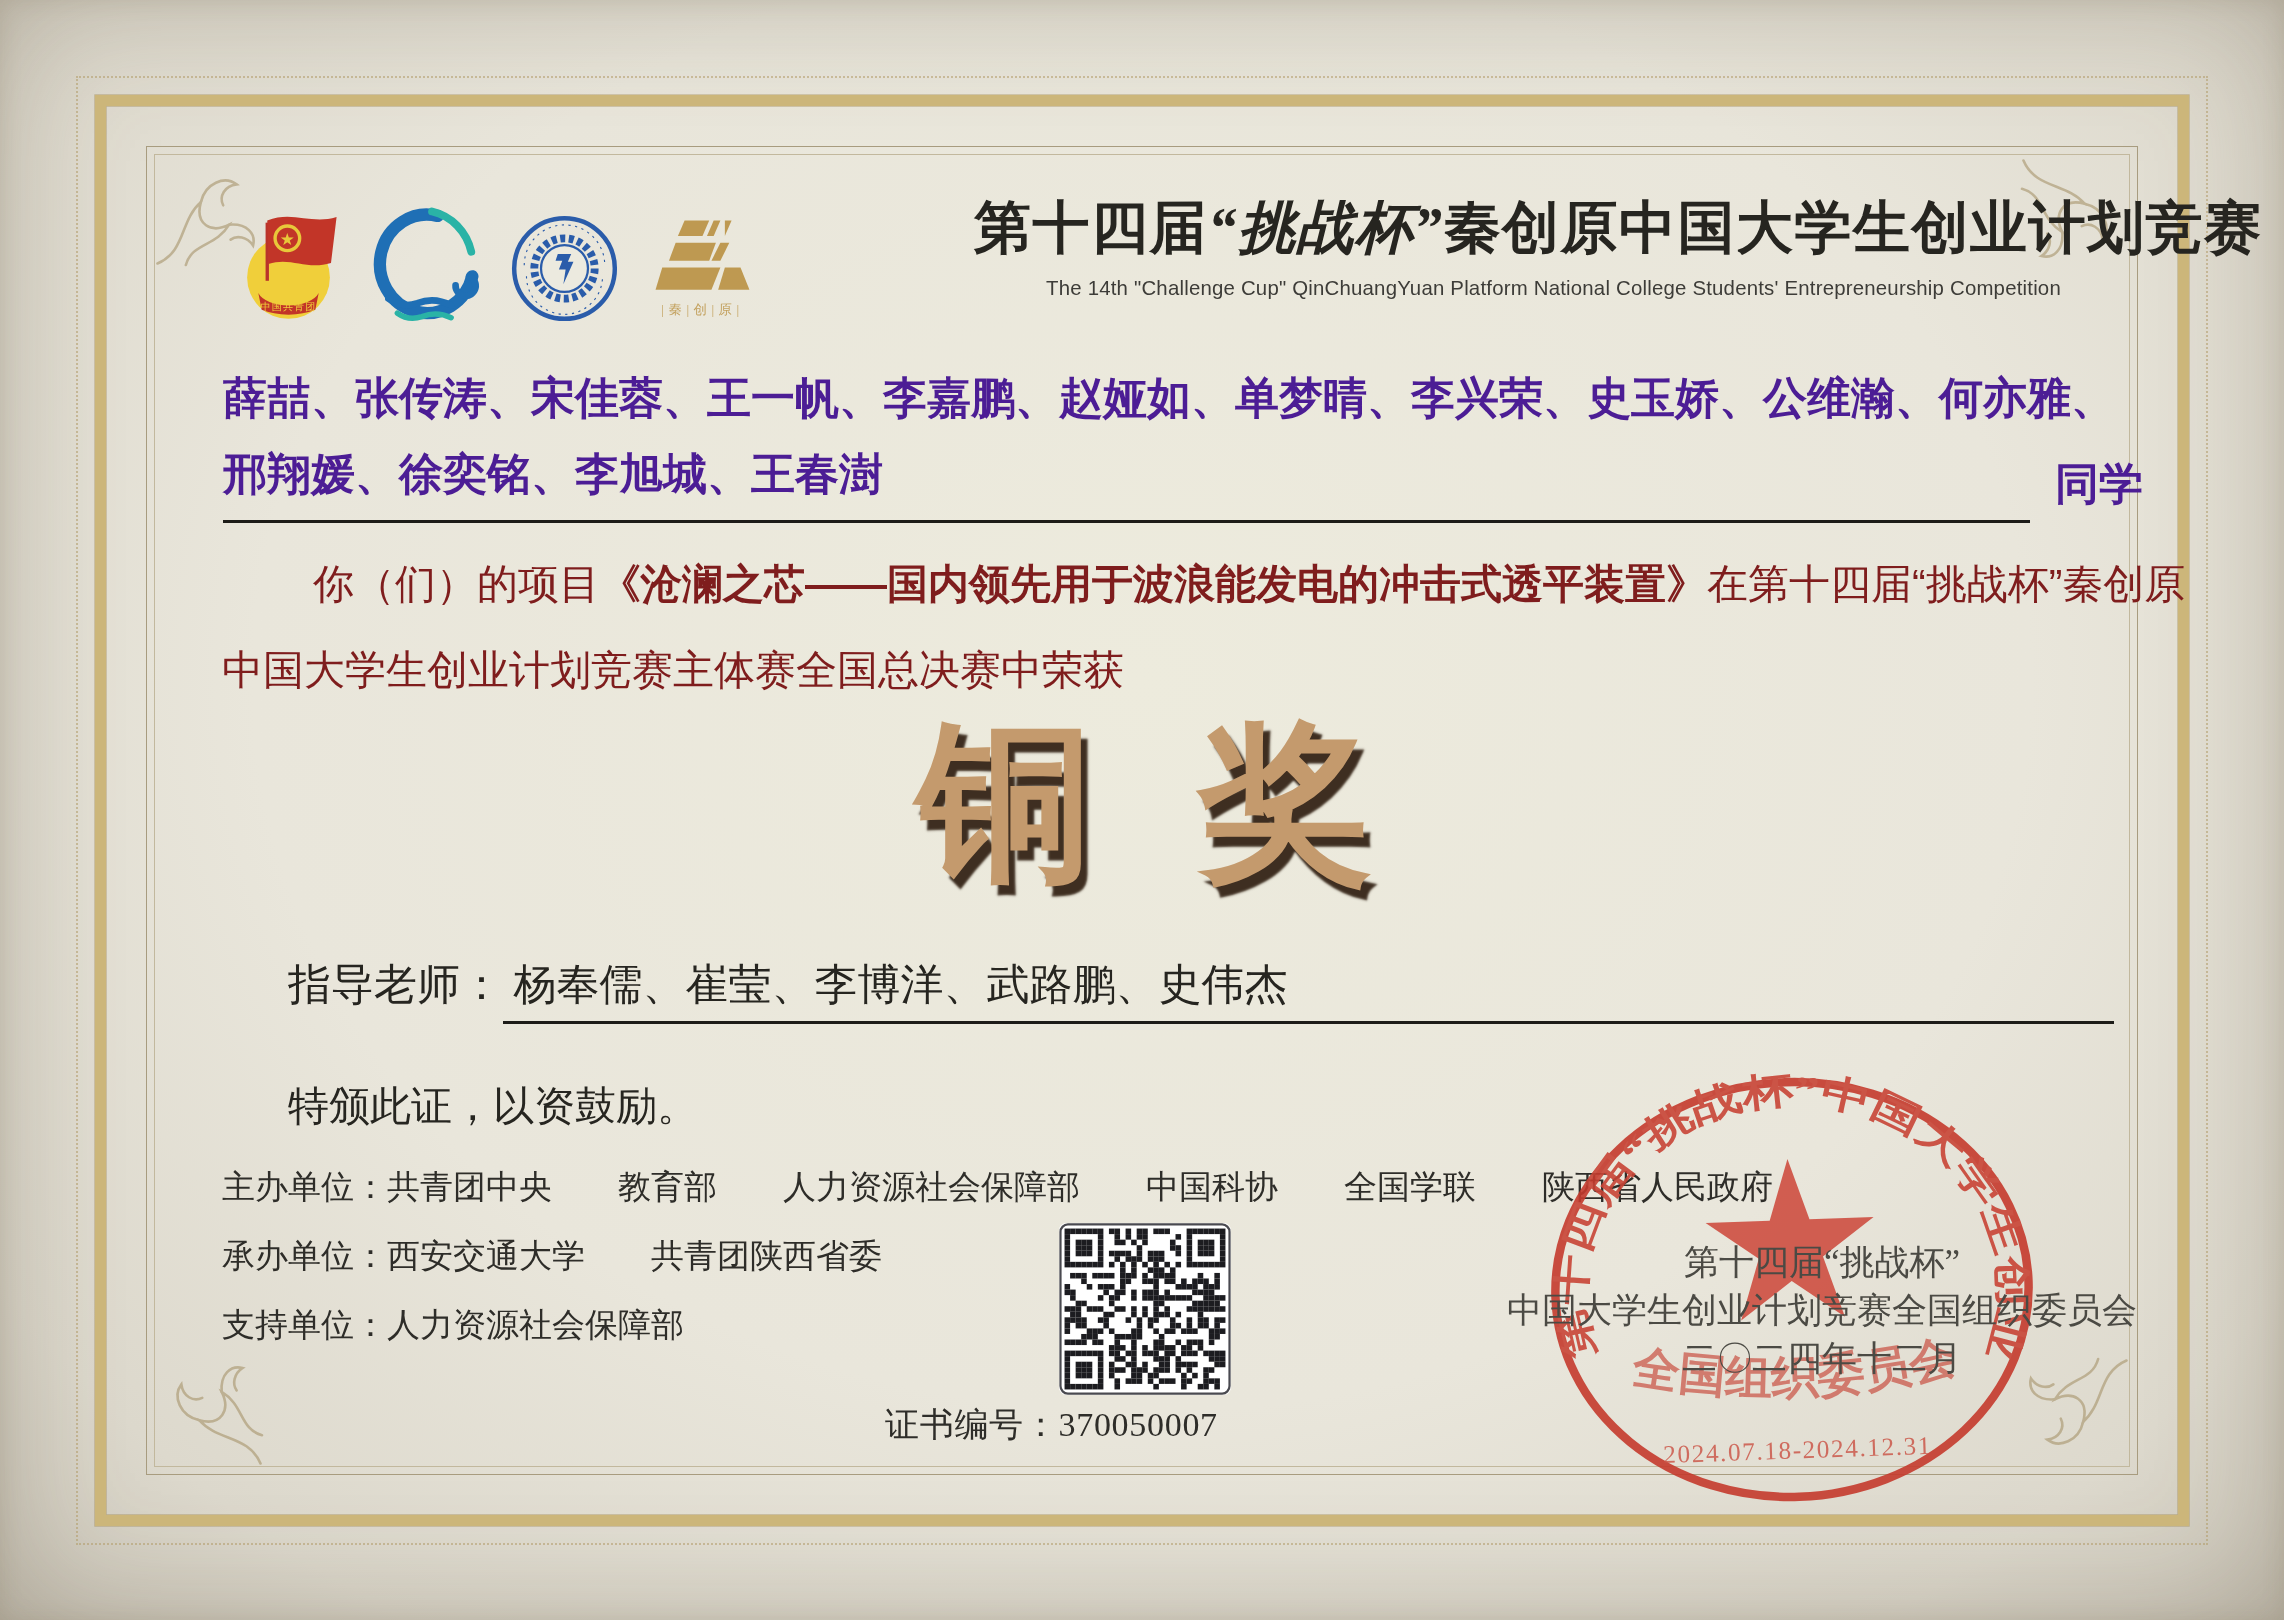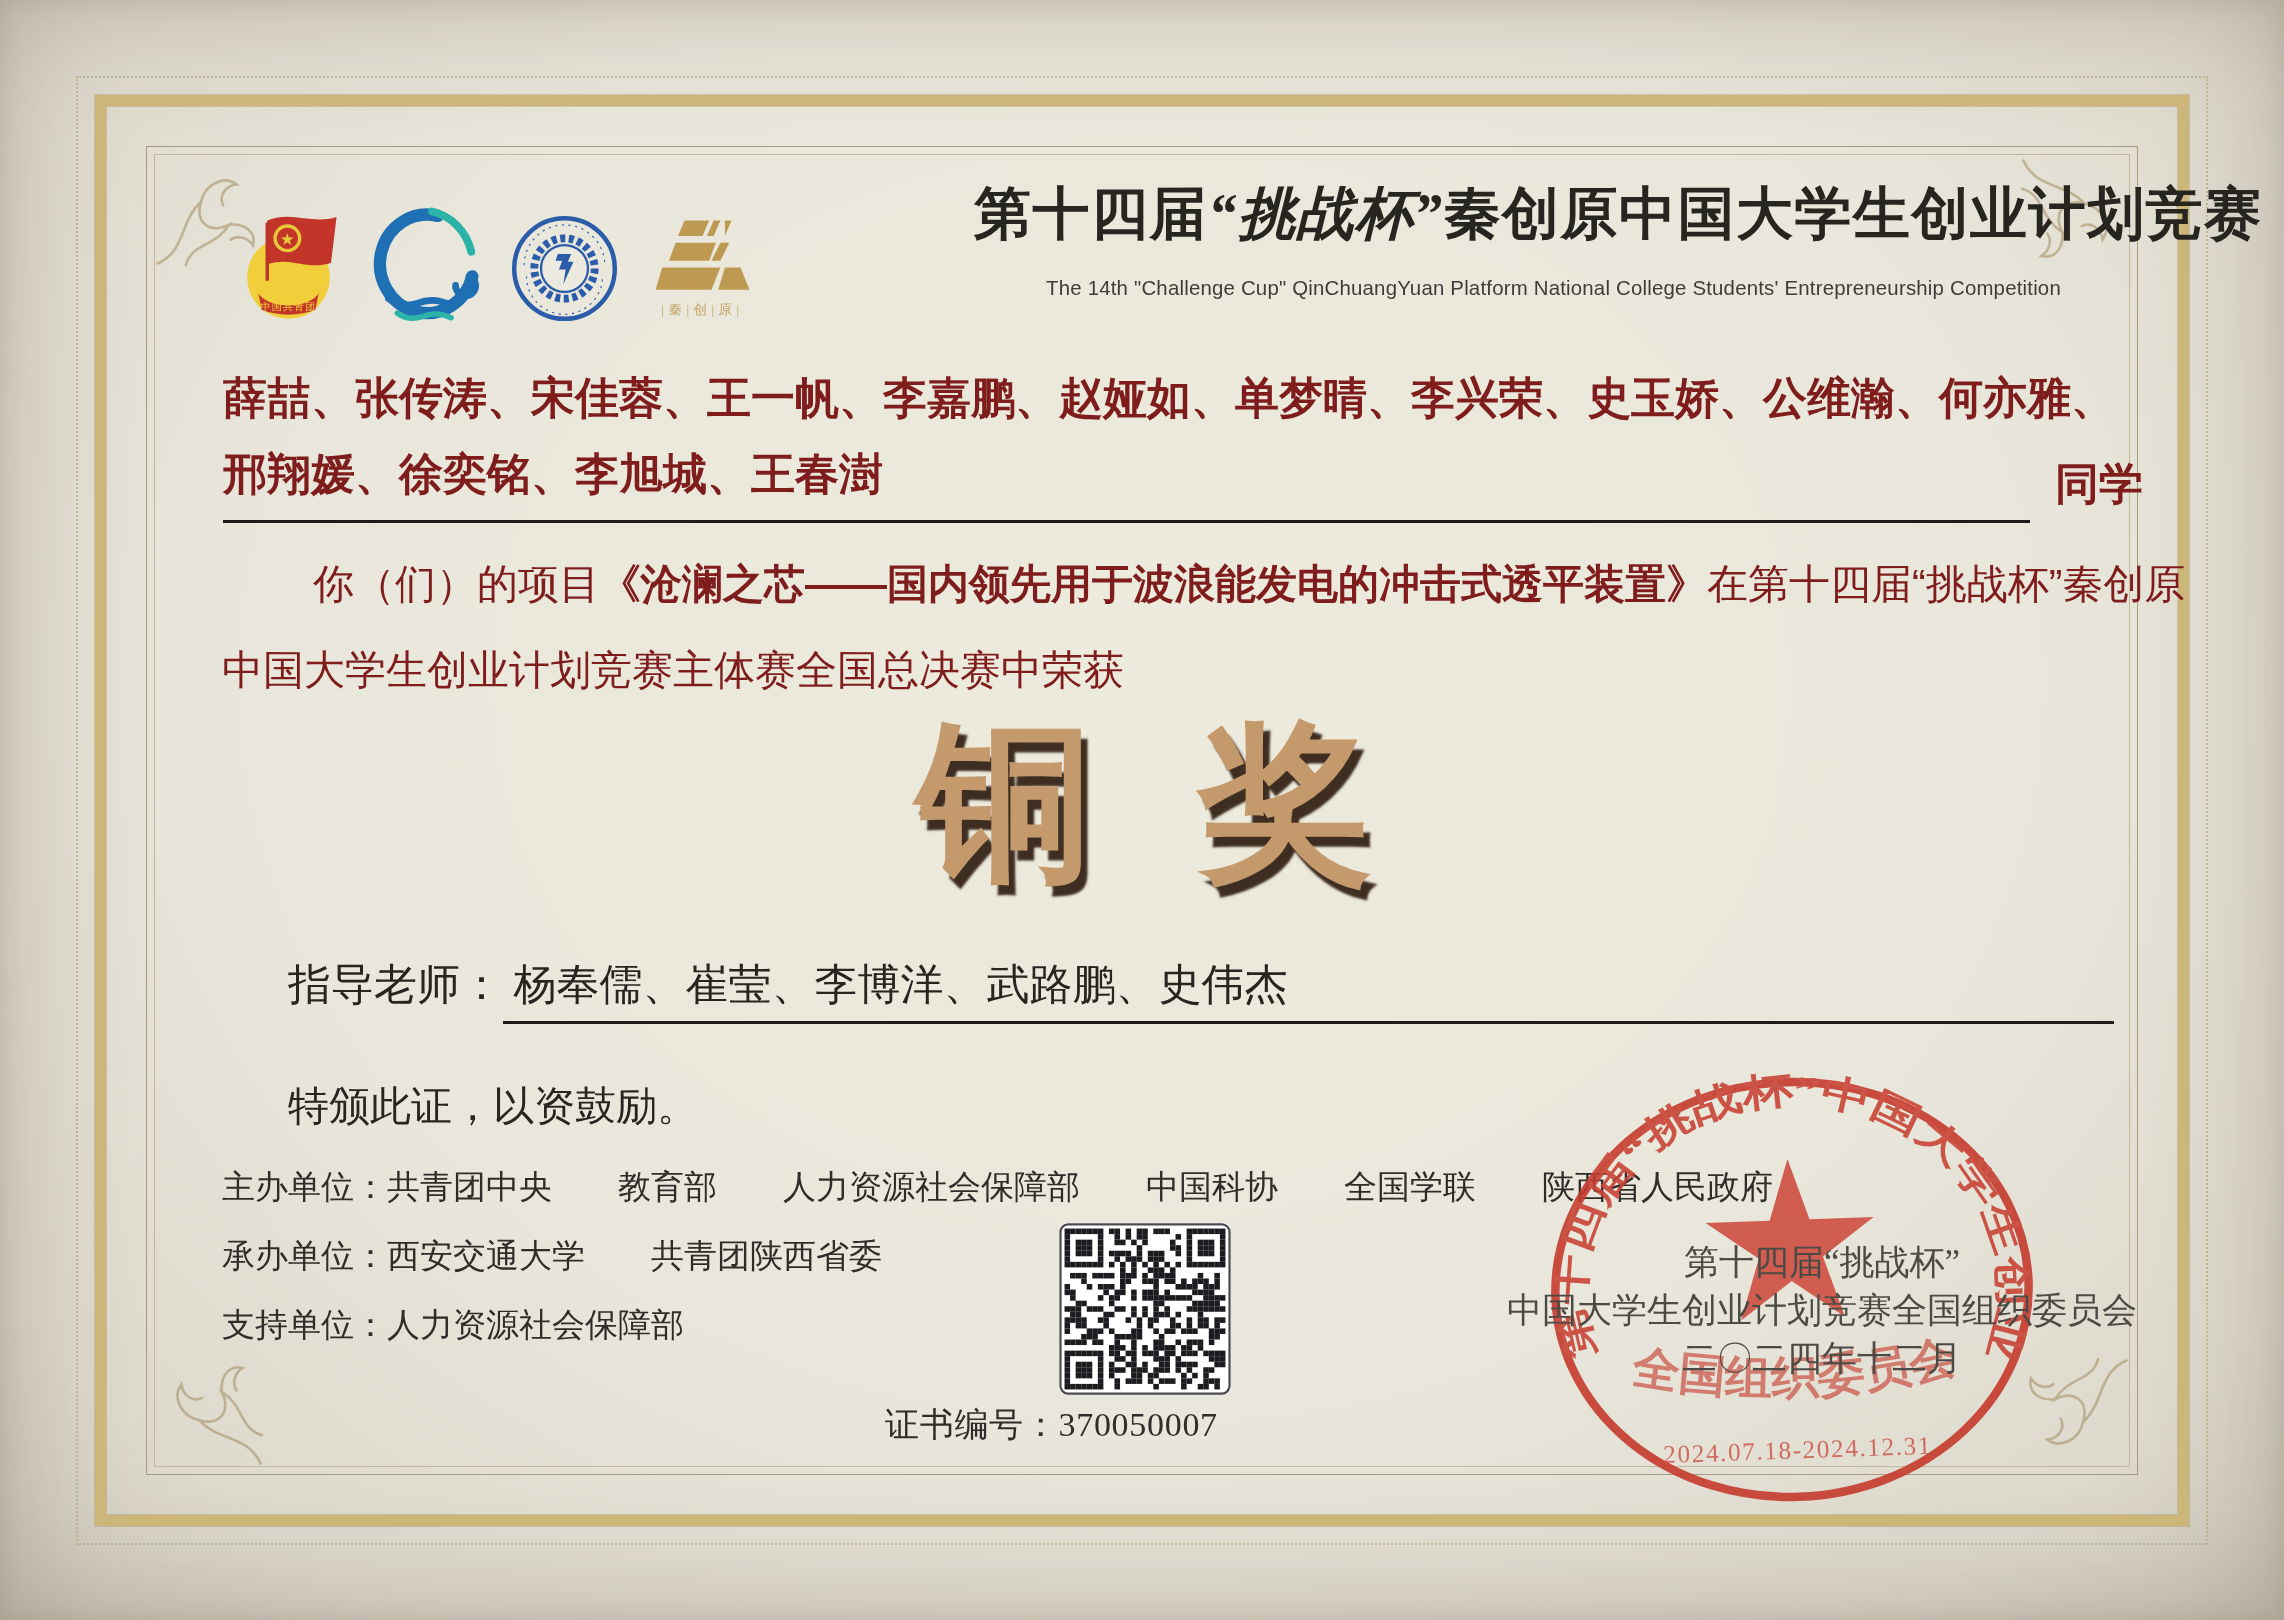--- a/index.html
+++ b/index.html
@@ -15,29 +15,29 @@
   .frame-inner{position:absolute;inset:146px;border:1.5px solid #a89c7f;}
   .frame-inner2{position:absolute;inset:154px;border:0.7px solid #c2b89d;}
   .orn{position:absolute;width:112px;height:112px;opacity:.6;}
   .orn.tl{left:153px;top:156px;}
   .orn.tr{right:153px;top:156px;transform:rotate(90deg);}
   .orn.br{right:153px;bottom:153px;transform:rotate(180deg);}
   .orn.bl{left:153px;bottom:153px;transform:rotate(270deg);}
   
   .logos{position:absolute;left:232px;top:207px;display:flex;gap:25px;align-items:flex-start;}
   .logo{width:113px;height:123px;}
-  .title-cn{position:absolute;left:974px;top:176px;width:1164px;text-align:center;
+  .title-cn{position:absolute;left:974px;top:190px;width:1164px;text-align:center;
             font-size:57px;font-weight:700;letter-spacing:1.5px;color:#262520;white-space:nowrap;}
   .title-quote{font-style:italic;}
   .title-en{position:absolute;left:955px;top:277px;width:1197px;text-align:center;
             font-size:20.4px;color:#3d3c38;font-family:"Liberation Sans","DejaVu Sans",sans-serif;
             letter-spacing:0.2px;white-space:nowrap;}
   
   .recip{position:absolute;left:223px;top:361px;width:1920px;font-size:44px;line-height:76px;
-         font-weight:600;color:#7f1d1d;}
+         font-weight:600;color:#4c1d95;}
   .recip-l1{white-space:nowrap;}
   .recip-row{display:flex;align-items:flex-end;white-space:nowrap;}
   .recip-names{border-bottom:3.7px solid #1d1c18;padding-bottom:7px;}
   .recip-fill{flex:1;border-bottom:3.7px solid #1d1c18;}
   .recip-suffix{margin-left:25px;}
   
   .bodytxt{position:absolute;left:222px;top:541px;width:1926px;font-size:41px;line-height:86px;
            font-family:"Liberation Sans","DejaVu Sans",sans-serif;color:#7f1d1d;}
   .bodytxt p{margin:0;white-space:nowrap;}
   .indent{text-indent:91px;}

